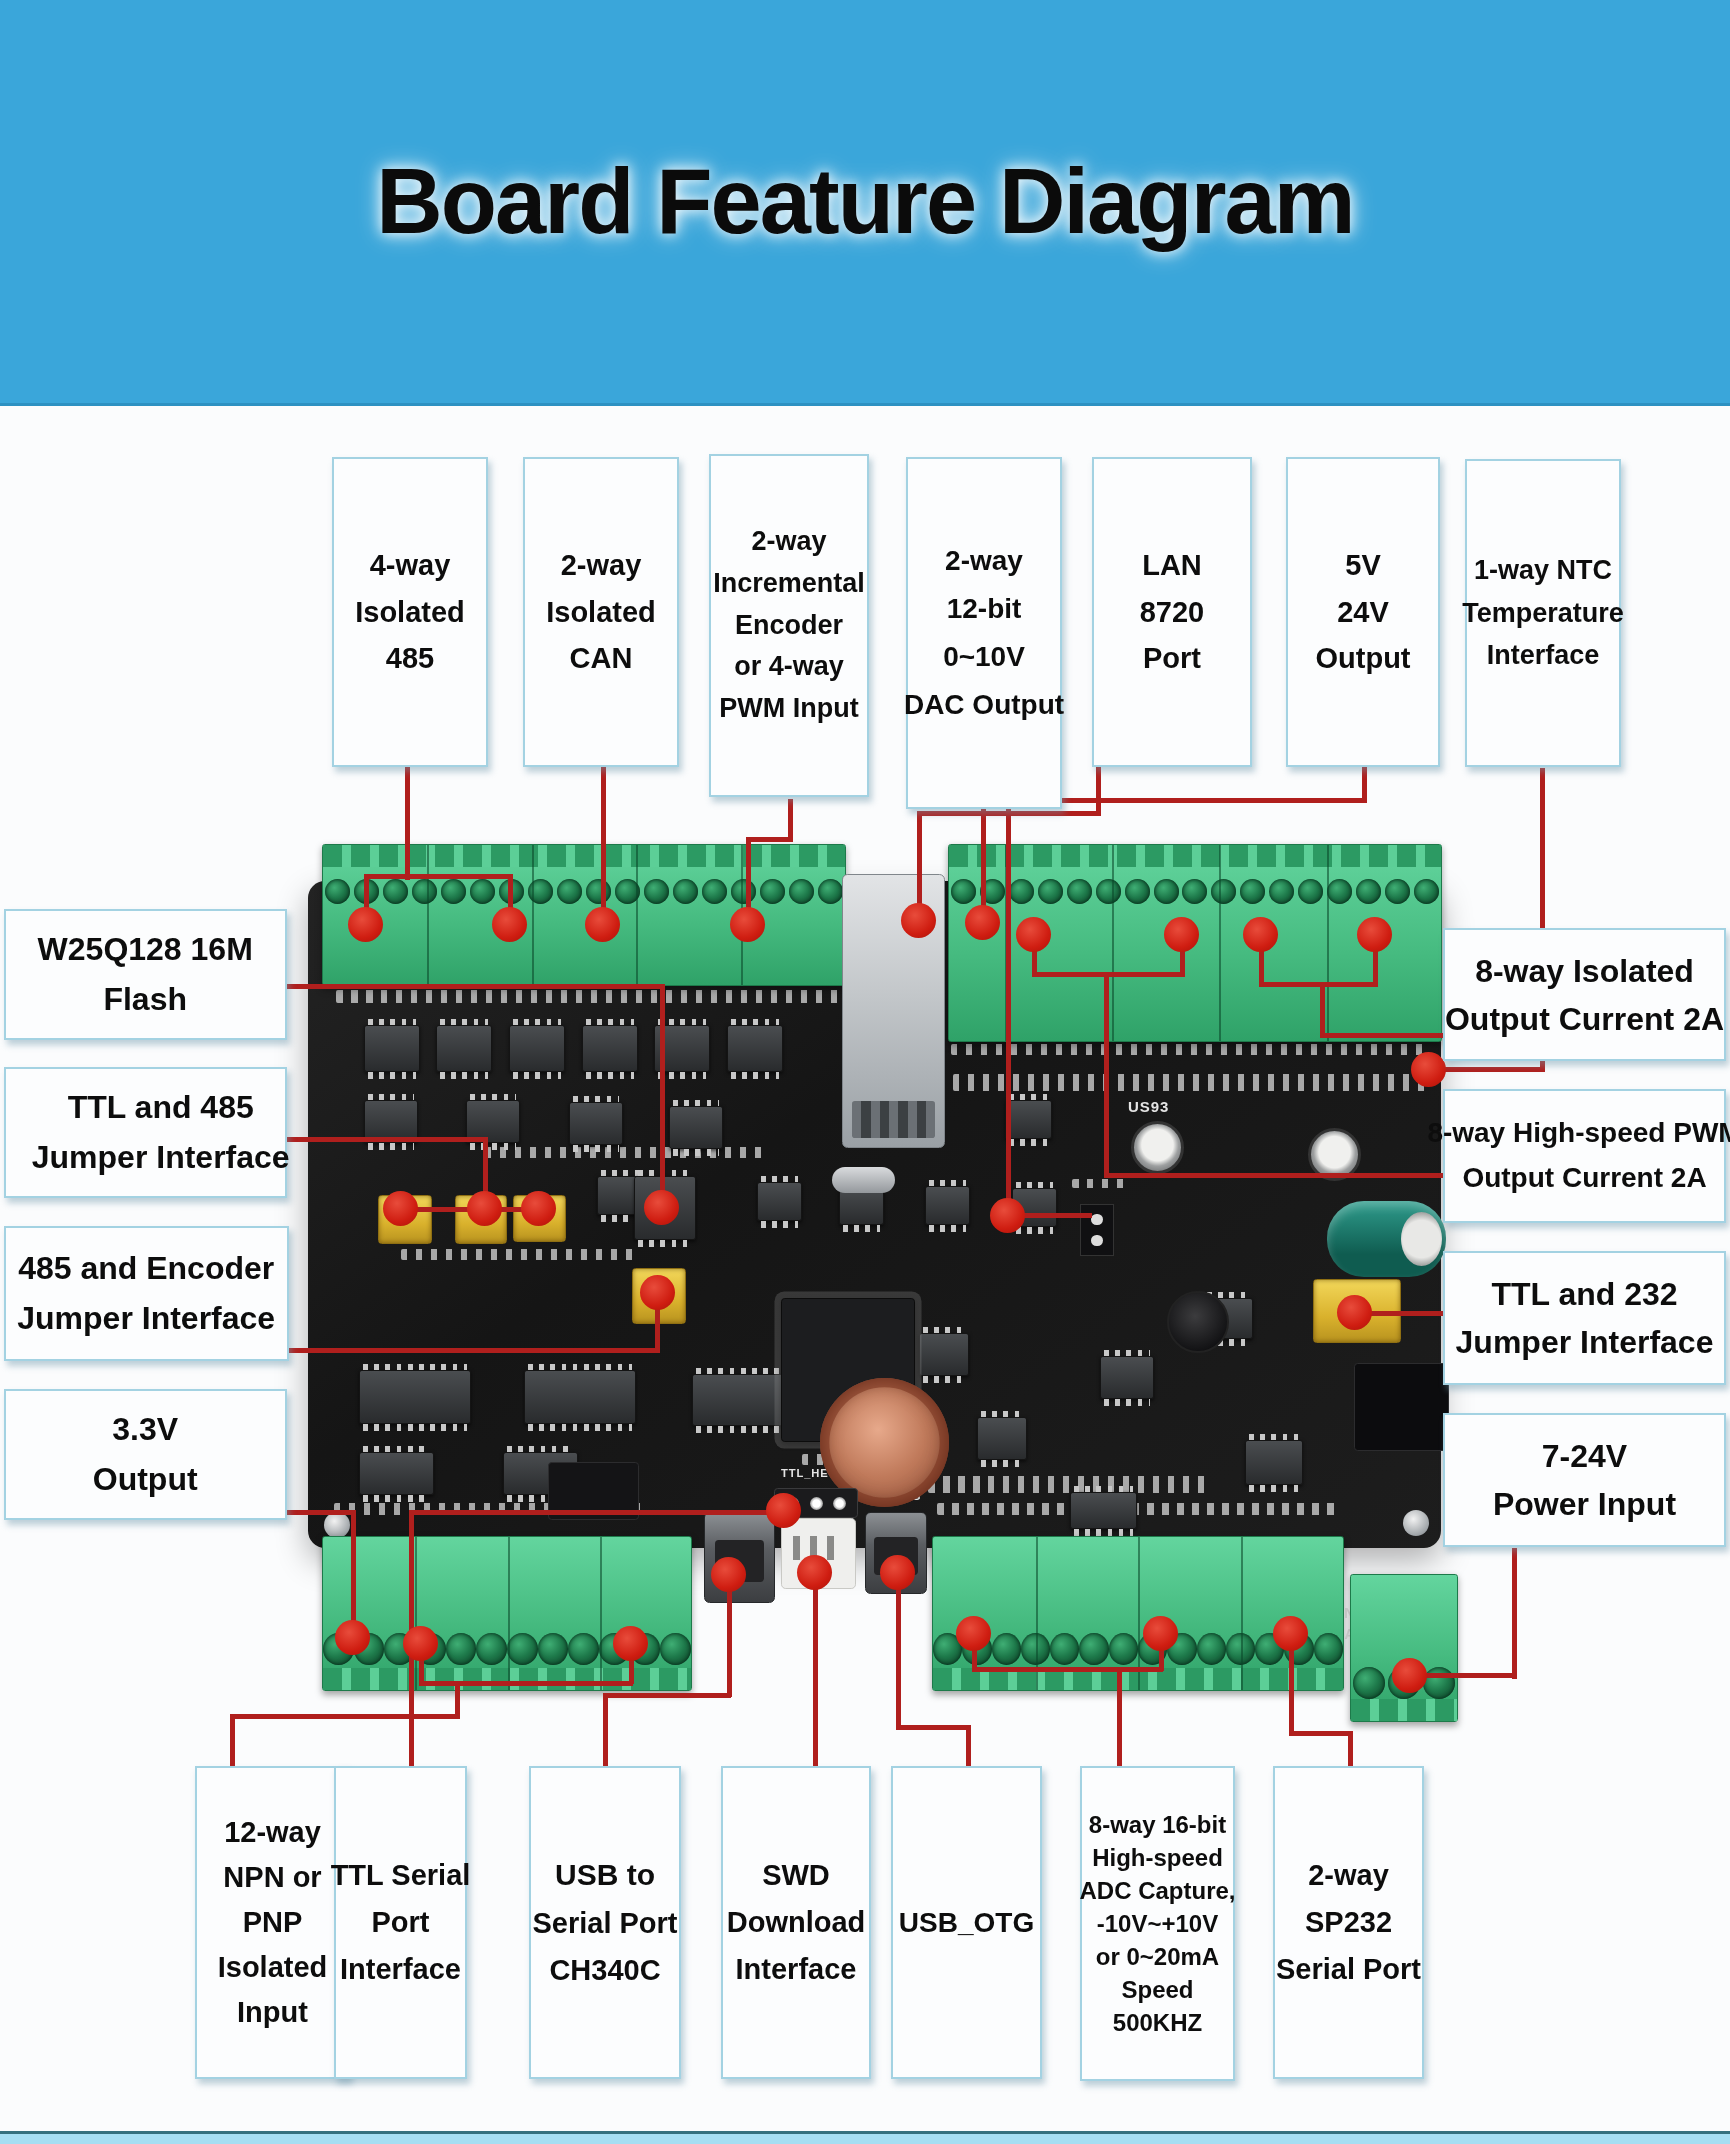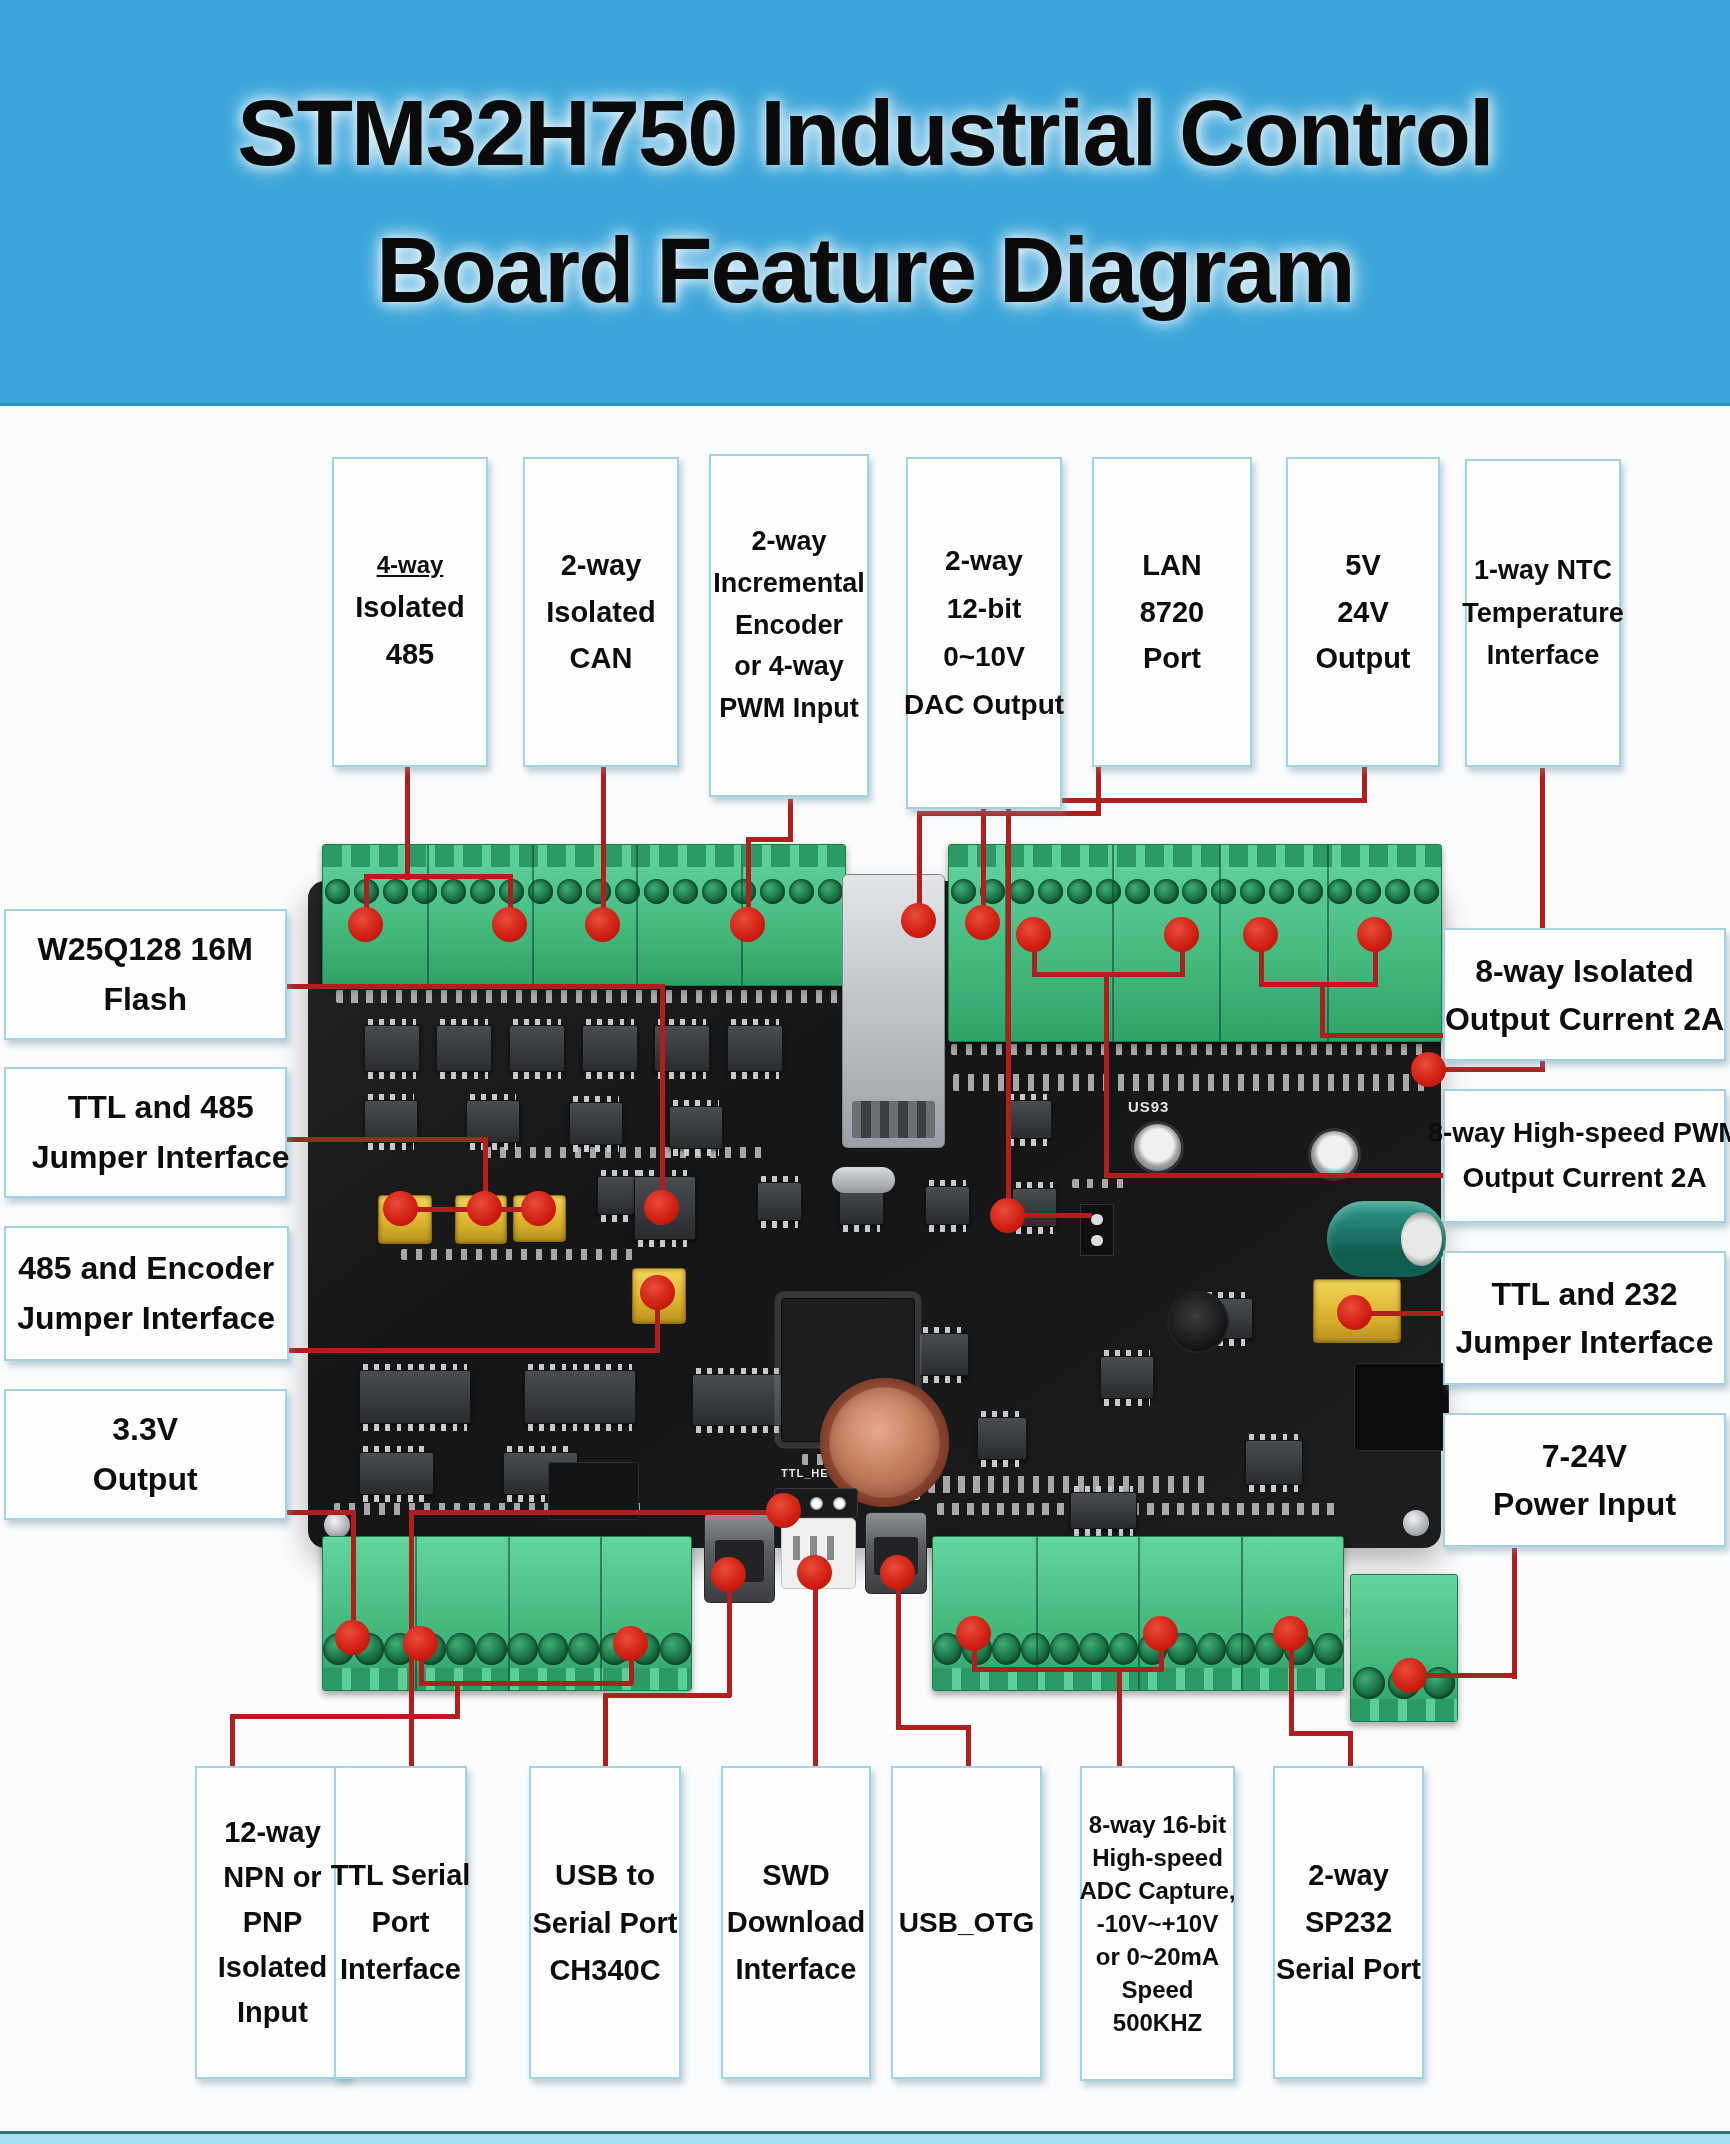--- a/index.html
+++ b/index.html
@@ -83,21 +83,20 @@
   #hdr2{position:absolute;left:1080px;top:1204px;width:32px;height:50px;background:#101012;z-index:11;
        border:1.9px solid #333;display:flex;flex-direction:column;justify-content:space-evenly;align-items:center;}
   #hdr2 i{width:11.2px;height:11.2px;border-radius:50%;background:#ddd;}
 </style>
 </head>
 <body>
 
 <div id="stage">
 
   <div id="banner">
-    <div class="title-line">STM32H750 Industrial Control</div>
     <div class="title-line">Board Feature Diagram</div>
   </div>
 
   <div id="pcb"></div>
   <div id="board-decor">
       <div class="silk" style="left: 336px; top: 990px; width: 503px; height: 13px;"></div>
       <div class="silk" style="left: 951px; top: 1044px; width: 480px; height: 11.2px;"></div>
       <div class="silk" style="left: 953px; top: 1074px; width: 480px; height: 17px;"></div>
       <div class="silk" style="left: 485px; top: 1147px; width: 280px; height: 11.2px;"></div>
       <div class="silk" style="left: 928px; top: 1476px; width: 280px; height: 17px;"></div>
@@ -363,21 +362,21 @@
       <div class="rdot" style="left: 766px; top: 1493px;"></div>
       <div class="rdot" style="left: 711px; top: 1557px;"></div>
       <div class="rdot" style="left: 797px; top: 1555px;"></div>
       <div class="rdot" style="left: 880px; top: 1555px;"></div>
       <div class="rdot" style="left: 956px; top: 1616px;"></div>
       <div class="rdot" style="left: 1143px; top: 1616px;"></div>
       <div class="rdot" style="left: 1273px; top: 1616px;"></div>
     </div>
   <div id="callouts-layer">
       <div class="callout" style="left: 332px; top: 457px; width: 156px; height: 310px;">
-        <div class="cline" style="font-size: 24px; line-height: 1.62; text-decoration: underline;">4-way</div>
+        <div class="cline" style="font-size: 29px; line-height: 1.62;">4-way</div>
         <div class="cline" style="font-size: 29px; line-height: 1.62;">Isolated</div>
         <div class="cline" style="font-size: 29px; line-height: 1.62;">485</div>
       </div>
       <div class="callout" style="left: 523px; top: 457px; width: 156px; height: 310px;">
         <div class="cline" style="font-size: 29px; line-height: 1.62;">2-way</div>
         <div class="cline" style="font-size: 29px; line-height: 1.62;">Isolated</div>
         <div class="cline" style="font-size: 29px; line-height: 1.62;">CAN</div>
       </div>
       <div class="callout" style="left: 709px; top: 454px; width: 160px; height: 343px;">
         <div class="cline" style="font-size: 27px; line-height: 1.55;">2-way</div>

